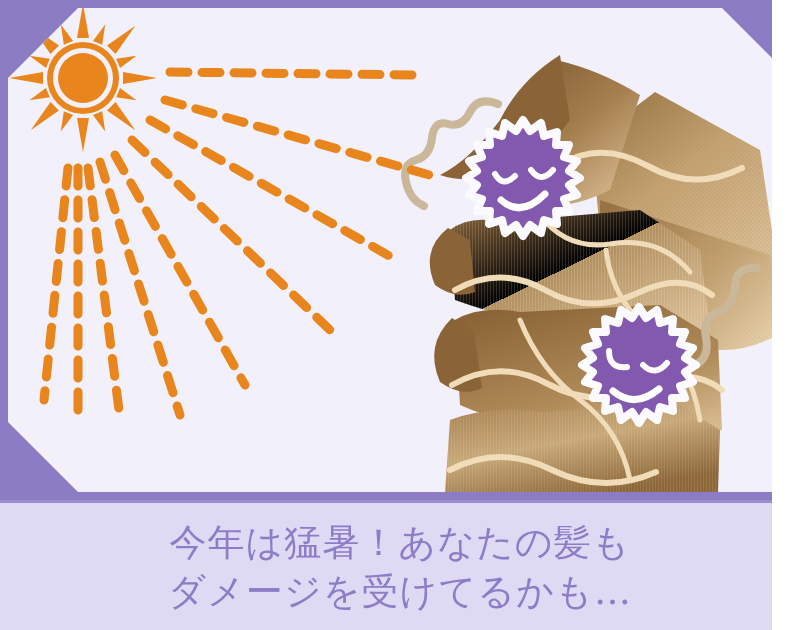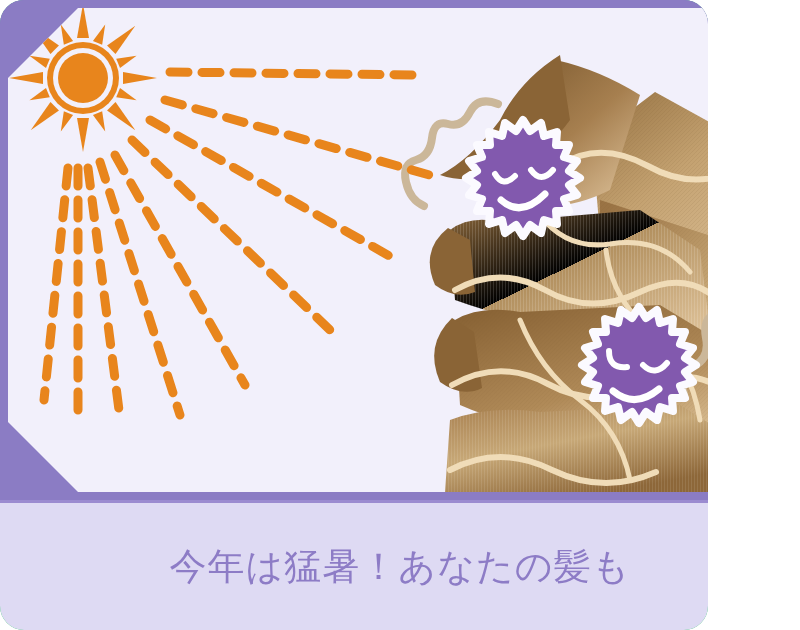--- a/index.html
+++ b/index.html
@@ -5,25 +5,24 @@
   html, body {
     margin: 0;
     padding: 0;
     background: #ffffff;
   }
   body {
     font-family: "Liberation Serif", serif;
   }
   #poster {
     position: relative;
-    width: 708px;
+    width: 772px;
     height: 630px;
     overflow: hidden;
     background: #22c55e;
-    border-radius: 24px;
   }
   
   #illustration {
     position: absolute;
     left: 0;
     top: 0;
     width: 800px;
     height: 500px;
     background: #8b7cc4;
   }
@@ -260,15 +259,16 @@
             <path d="M-26,26 Q-4,44 20,24" fill="none" stroke="#ffffff" stroke-width="7" stroke-linecap="round"></path>
           </g>
         </g>
 
       </g>
     </svg>
   </div>
 
   <div id="caption-strip">
     <div class="caption-line">今年は猛暑！あなたの髪も</div>
+    <div class="caption-line">ダメージを受けてるかも…</div>
   </div>
 
 </div>
 
 </body></html>

